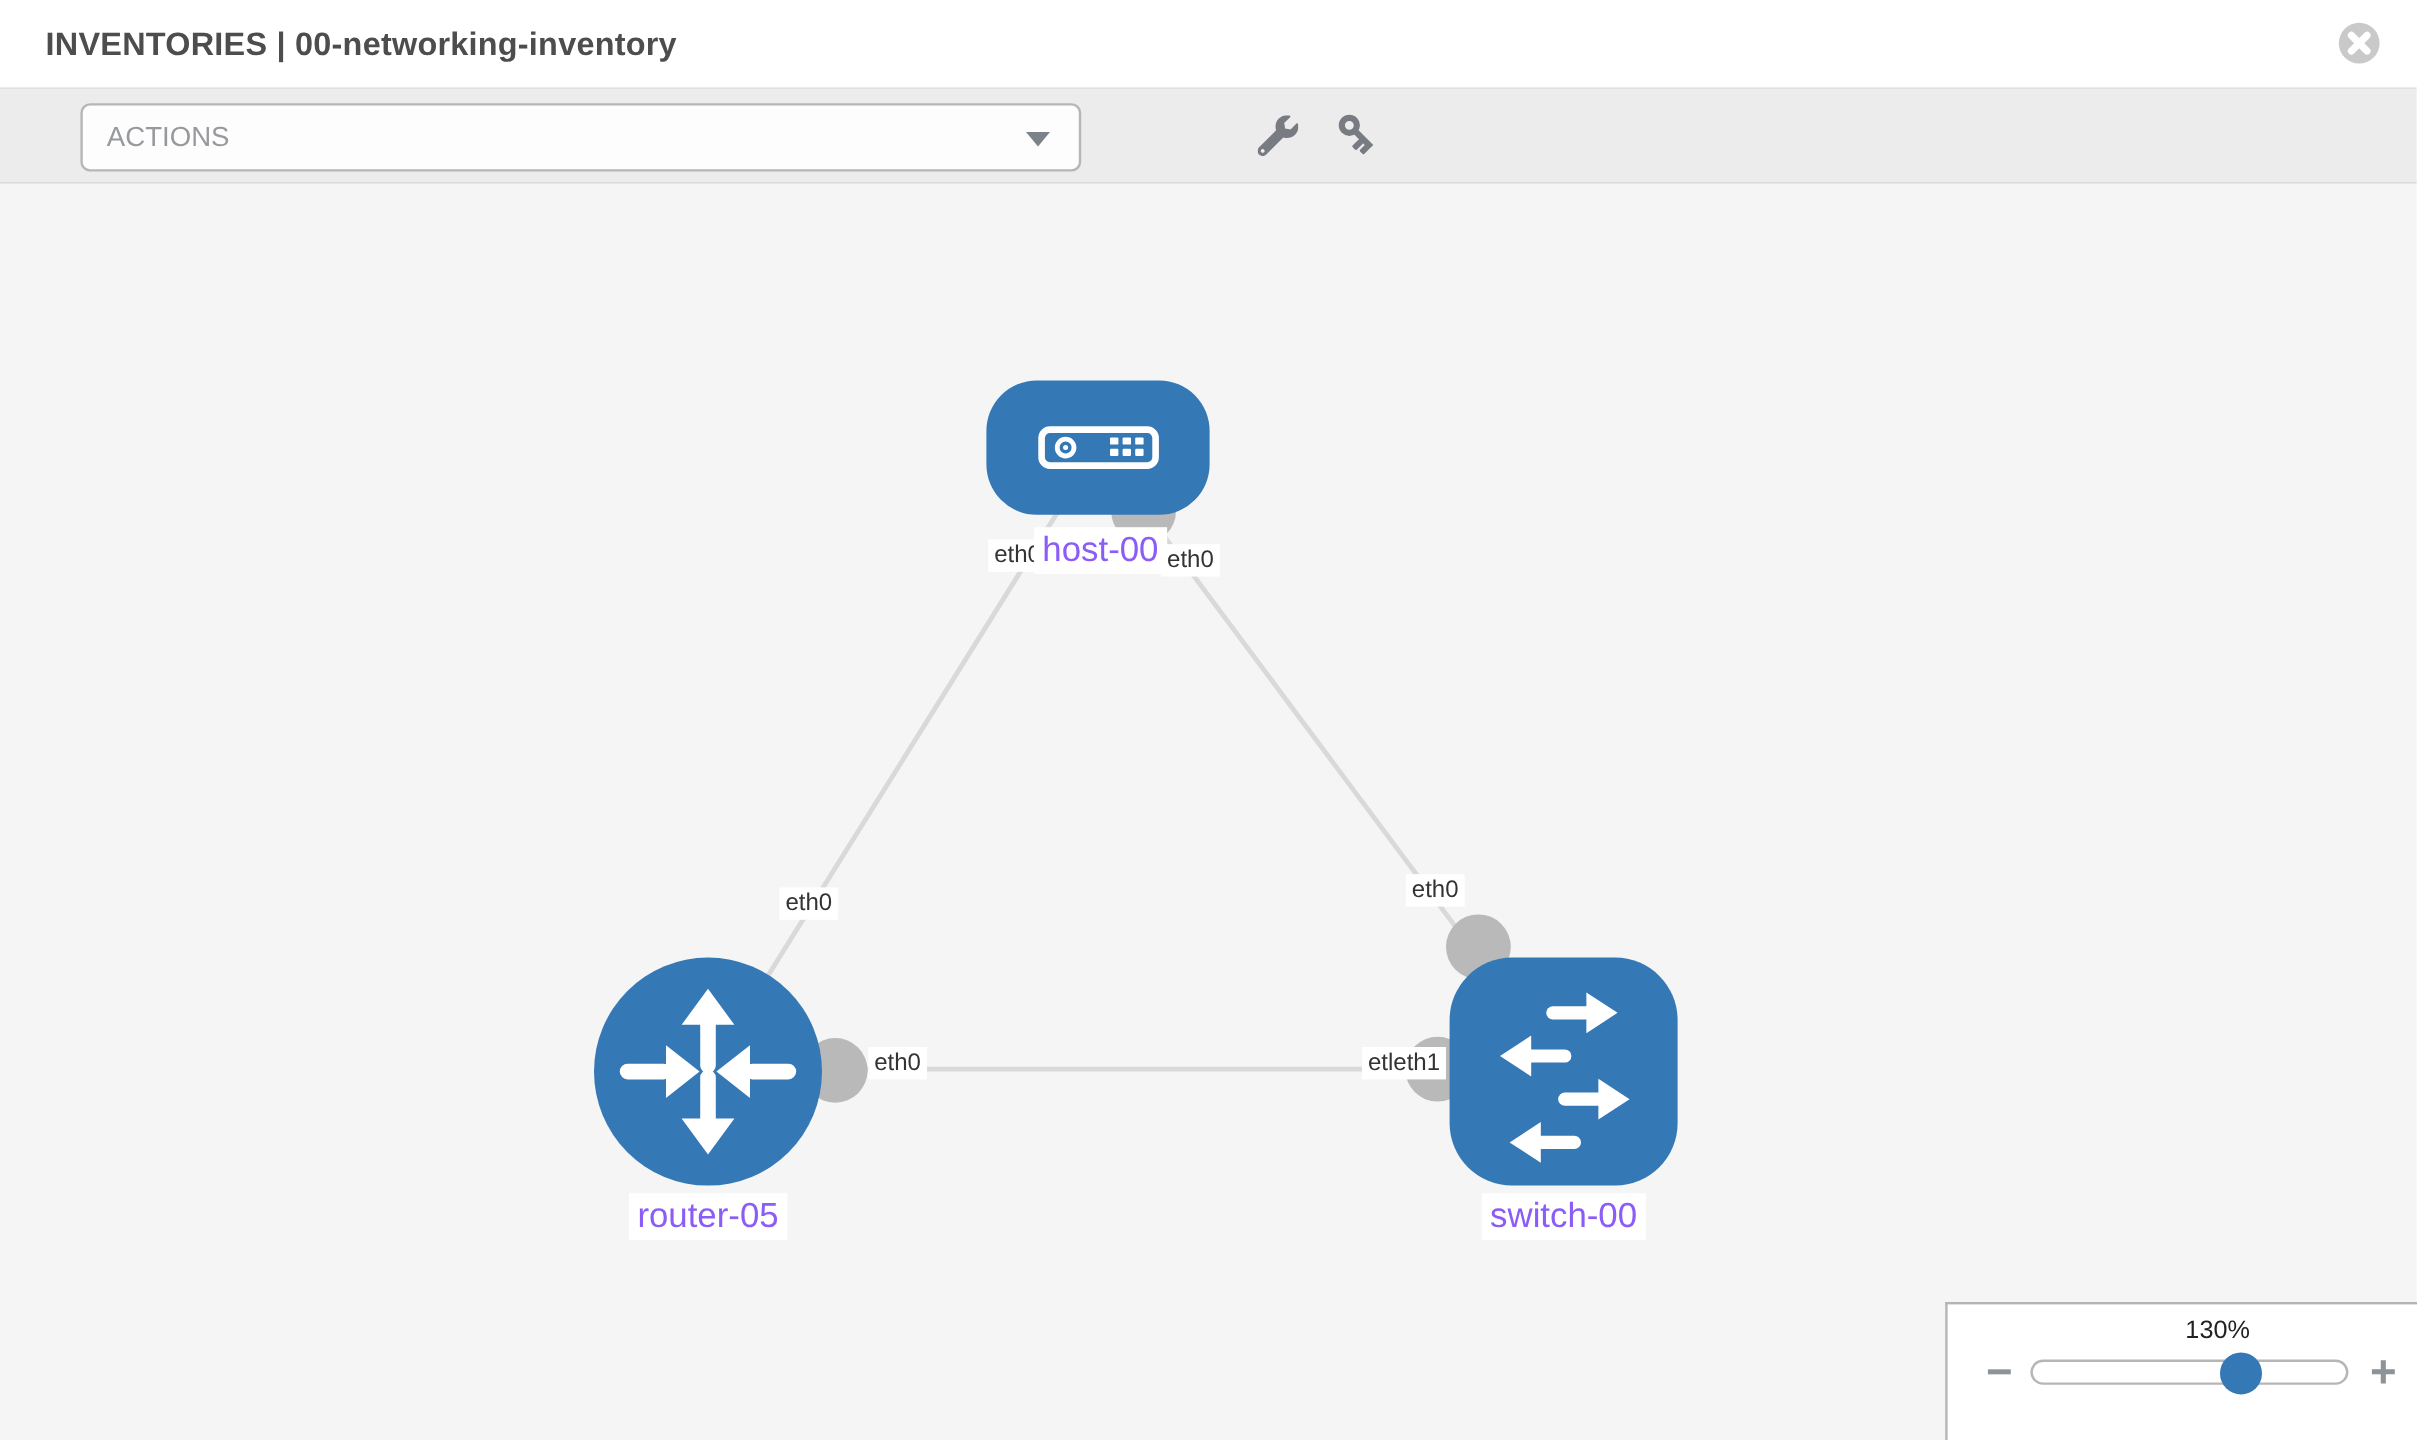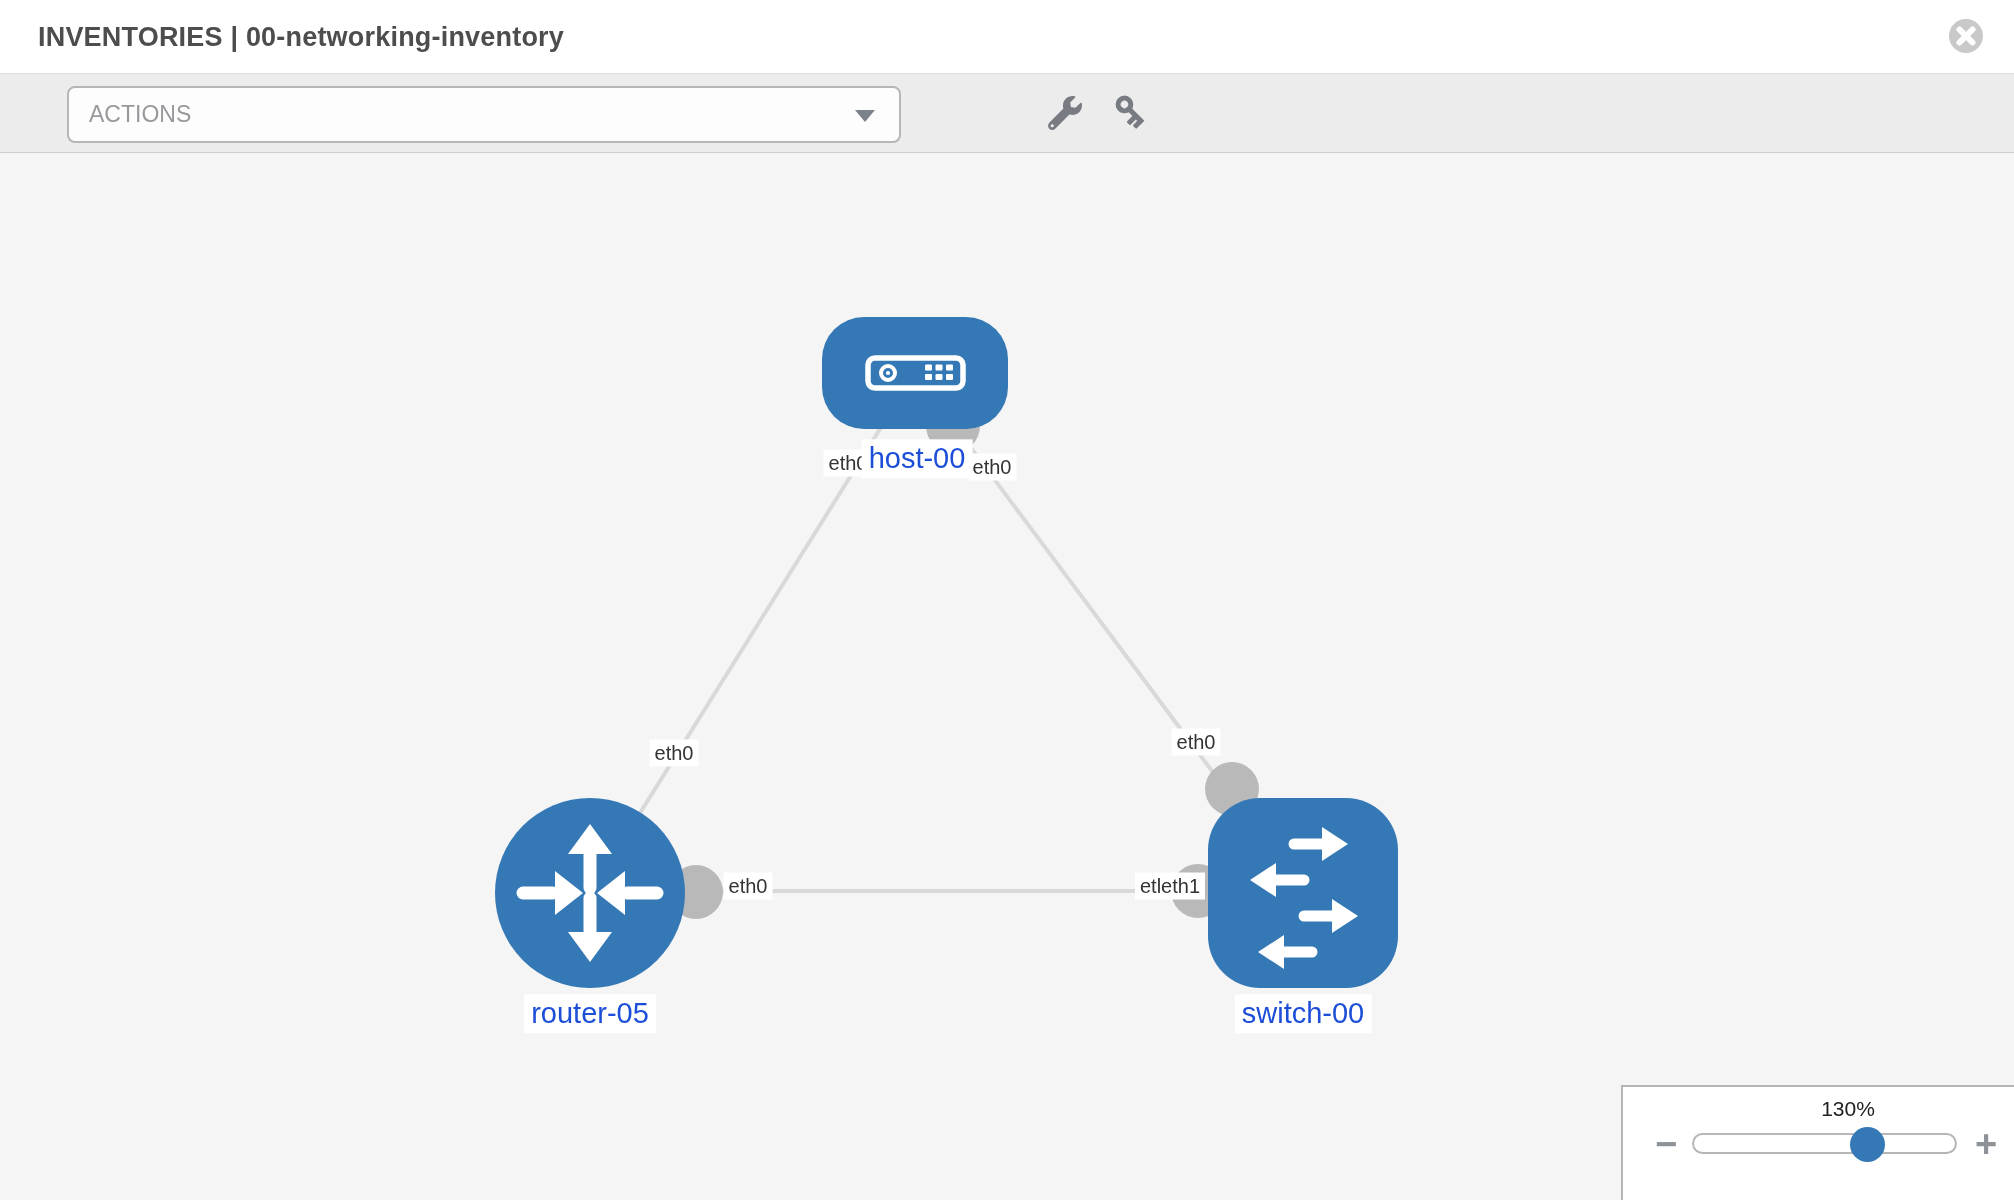--- a/index.html
+++ b/index.html
@@ -40,21 +40,21 @@
   .canvas svg.links{position:absolute;left:0;top:0;}
   .link{stroke:var(--link-gray);stroke-width:4;}
   .port{fill:var(--port-gray);}
 
   .node{position:absolute;background:var(--node-blue);cursor:pointer;}
   .node svg{position:absolute;left:0;top:0;}
   .node-host{left:822px;top:164px;width:186px;height:112px;border-radius:42px;}
   .node-router{left:495px;top:645px;width:190px;height:190px;border-radius:50%;}
   .node-switch{left:1208px;top:645px;width:190px;height:190px;border-radius:52px;}
 
-  .lbl{position:absolute;transform:translate(-50%,-50%);background:#fff;color:#1d4ed8;
+  .lbl{position:absolute;transform:translate(-50%,-50%);background:#fff;color:#8b5cf6;
     white-space:nowrap;line-height:1.15;}
   .lbl-node{font-size:29px;padding:3px 7px;}
   .lbl-if{font-size:20px;color:#333;padding:2px 5px;}
 
   
   .zoom-panel{position:absolute;left:1621px;top:1085px;width:472px;height:115px;
     background:#fff;border-left:2px solid #b5b5b5;border-top:2px solid #b5b5b5;}
   .zoom-level{position:absolute;left:0;right:20px;top:10px;text-align:center;
     font-size:21px;color:#222;}
   .zoom-btn{position:absolute;top:38px;font-size:38px;font-weight:700;color:#8d9399;

